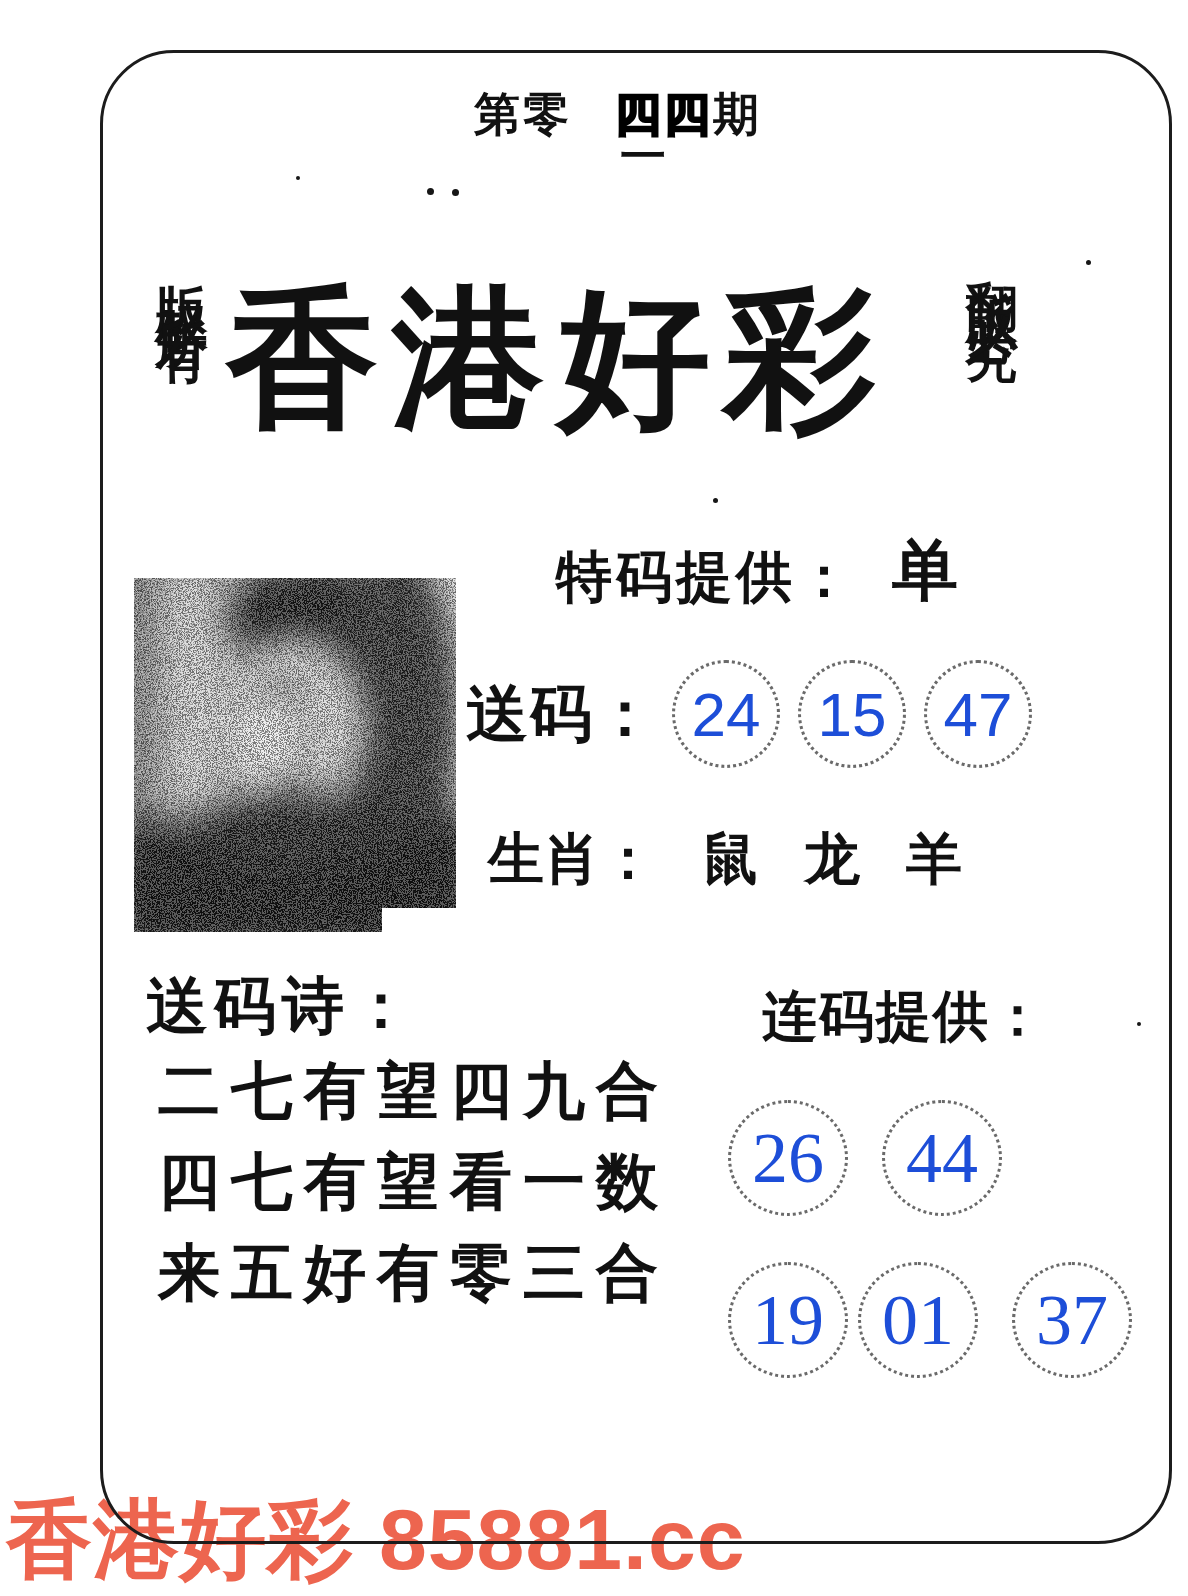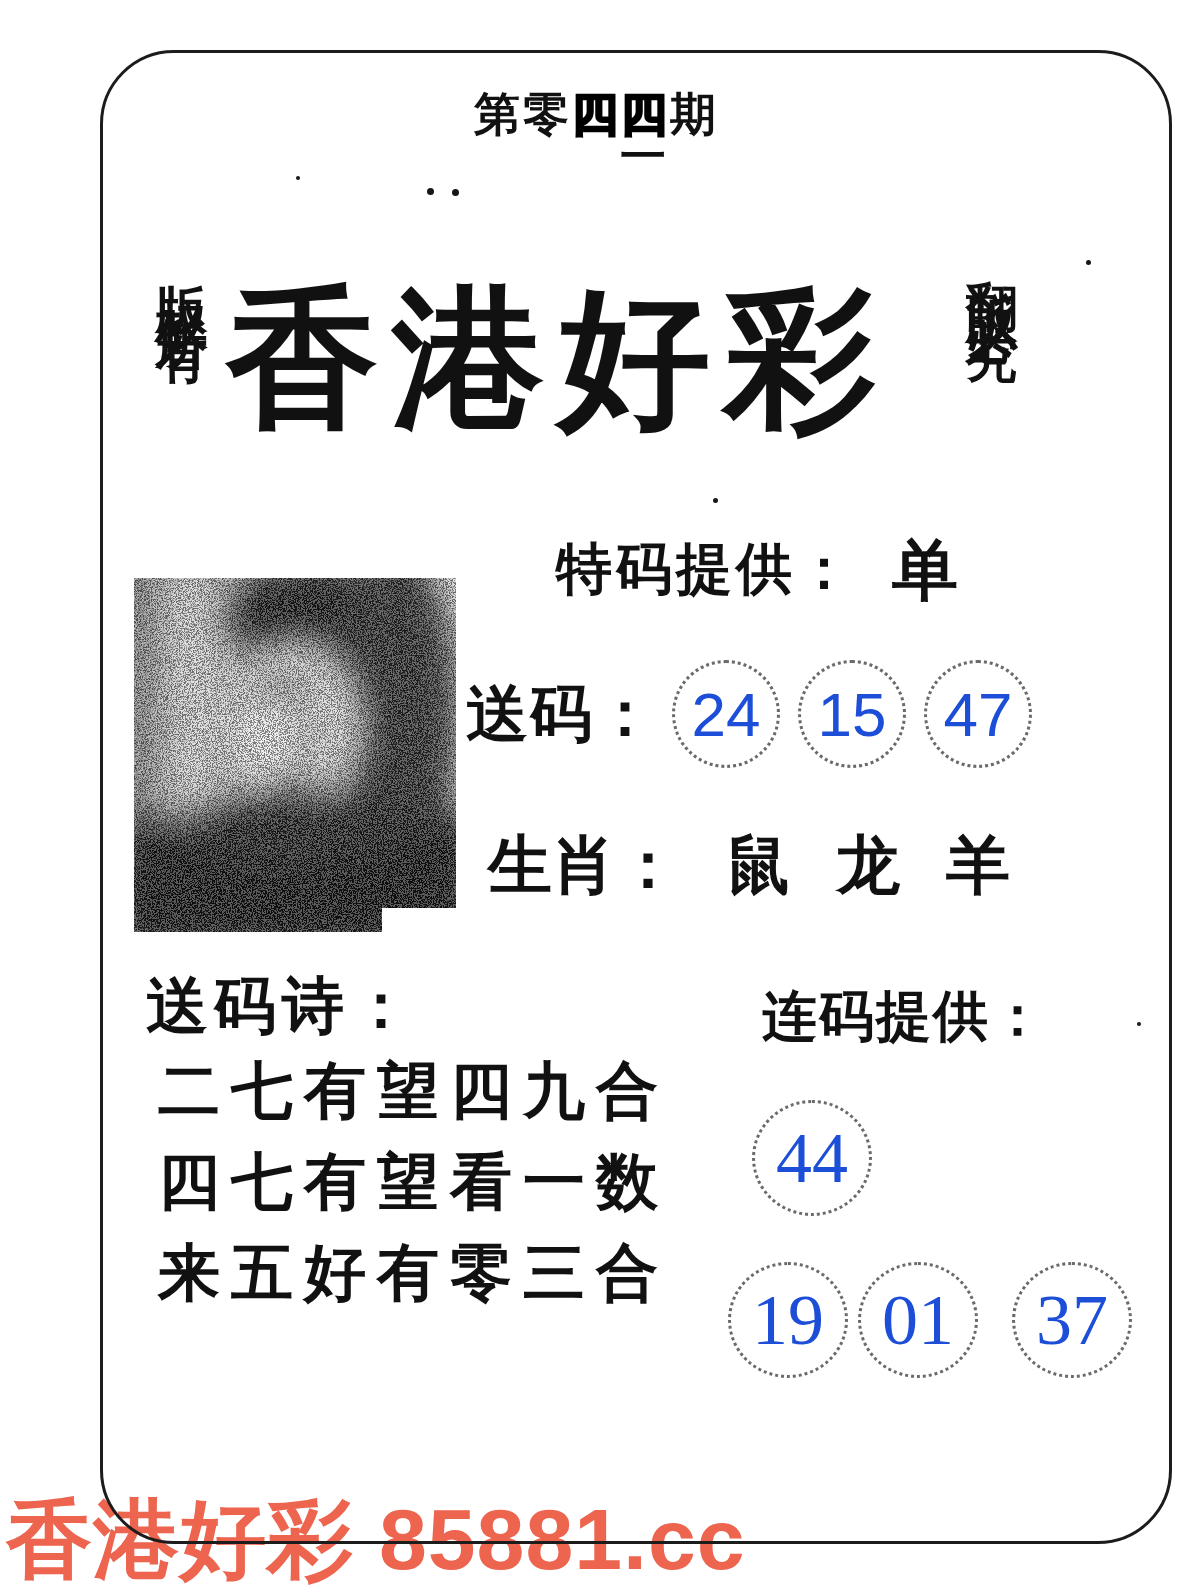--- a/index.html
+++ b/index.html
@@ -21,41 +21,42 @@
   }
   .issue{
     position:absolute;left:474px;top:84px;
     font-size:46px;font-weight:700;letter-spacing:3px;
     white-space:nowrap;z-index:2;
   }
   .issue .outlined{
     color:#fff;
     -webkit-text-stroke:2.5px #000;
     text-shadow:0 0 1px #000;
+    margin-left:43px;
   }
   .issue-underline{
     position:absolute;left:620px;top:126px;
     font-size:46px;font-weight:900;z-index:2;
   }
   .vert{
     writing-mode:vertical-rl;text-orientation:upright;
     font-size:52px;font-weight:600;letter-spacing:16px;
     z-index:2;position:absolute;white-space:nowrap;
   }
   .copyright-left{left:146px;top:244px;}
   .copyright-right{left:956px;top:238px;}
   .title{
     position:absolute;left:226px;top:258px;
     font-size:152px;font-weight:900;letter-spacing:14px;
     white-space:nowrap;z-index:2;
   }
   .special{
     position:absolute;left:556px;top:532px;
     font-size:56px;font-weight:600;letter-spacing:4px;
-    white-space:nowrap;z-index:2;display:flex;align-items:flex-start;
+    white-space:nowrap;z-index:2;display:flex;align-items:flex-end;
   }
   .special .special-value{
     font-size:66px;font-weight:700;margin-left:36px;margin-top:-6px;
   }
   .photo{
     position:absolute;left:134px;top:578px;width:322px;height:354px;
     z-index:1;overflow:hidden;background:#e8e8e8;
   }
   .photo svg{position:absolute;left:0;top:0;}
   .photo-noise{mix-blend-mode:multiply;opacity:.48;}
@@ -72,21 +73,21 @@
   .ball{
     border:3px dotted #6a6a6a;border-radius:50%;
     display:flex;align-items:center;justify-content:center;
     color:#1d4ed8;background:transparent;
   }
   .ball-s{width:102px;height:102px;font-size:62px;font-family:"Liberation Sans","DejaVu Sans",sans-serif;}
   .ball-l{width:114px;height:110px;font-size:72px;font-family:"Liberation Serif","DejaVu Serif",serif;}
   .gift-row .ball + .ball{margin-left:4px;}
   .zodiac-row{
     position:absolute;left:488px;top:822px;
-    display:flex;align-items:center;font-size:64px;font-weight:600;
+    display:flex;align-items:center;font-size:56px;font-weight:600;
     z-index:2;white-space:nowrap;
   }
   .zodiac-row .zvalue{margin-left:46px;}
   .zodiac-row .zvalue:first-of-type{margin-left:60px;}
   .poem-label{
     position:absolute;left:146px;top:964px;
     font-size:62px;font-weight:700;letter-spacing:6px;z-index:2;white-space:nowrap;
   }
   .poem-lines{
     position:absolute;left:126px;top:1046px;
@@ -212,20 +213,23 @@
   <div class="poem-label">送码诗：</div>
   <div class="poem-lines">
     <div>二七有望四九合</div>
     <div>四七有望看一数</div>
     <div>来五好有零三合</div>
   </div>
 
   <div class="serial-label">连码提供：</div>
   <div class="serial-row serial-row1">
     <span class="ball ball-l">
+        <span>26</span>
+      </span>
+    <span class="ball ball-l">
         <span>44</span>
       </span>
   </div>
   <div class="serial-row serial-row2">
     <span class="ball ball-l">
         <span>19</span>
       </span>
     <span class="ball ball-l">
         <span>01</span>
       </span>

